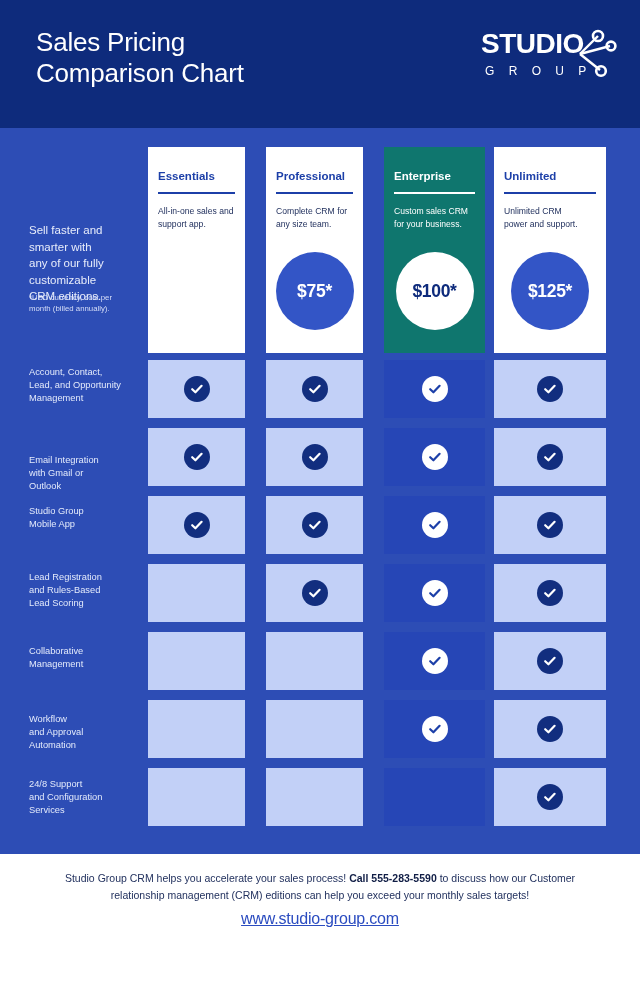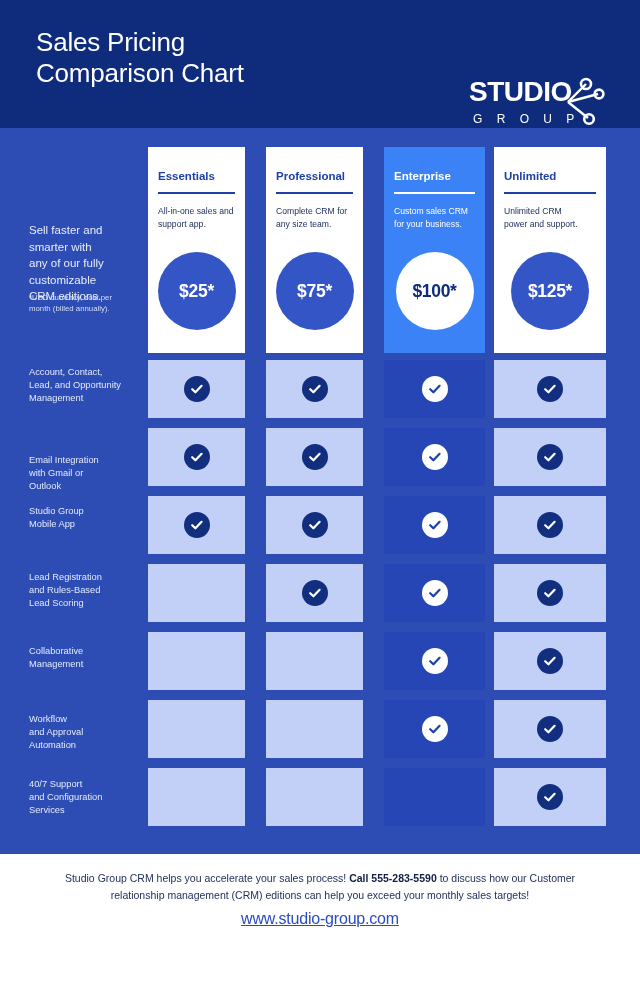--- a/index.html
+++ b/index.html
@@ -25,22 +25,22 @@
     position: absolute; left: 36px; top: 27px;
     width: 360px;
     color: #ffffff;
     font-size: 26px;
     line-height: 31px;
     font-weight: 400;
     letter-spacing: -0.2px;
     white-space: pre-line;
   }
   .logo {
-    position: absolute; right: 30px; top: 26px;
-    width: 145px; height: 62px; margin-top: 48px;
+    position: absolute; right: 18px; top: 26px;
+    width: 145px; height: 62px;
   }
   .logo-word {
     position: absolute; left: 4px; top: 2px;
     color: #ffffff;
     font-size: 28px;
     font-weight: 700;
     letter-spacing: -0.5px;
   }
   .logo-sub {
     position: absolute; left: 8px; top: 38px;
@@ -78,21 +78,21 @@
   }
 
   
   .plan-card {
     position: absolute;
     top: 147px;
     width: 97px;
     height: 206px;
     background: #ffffff;
   }
-  .plan-card.featured { background: #3b82f6; height: 206px; }
+  .plan-card.featured { background: #0f766e; height: 206px; }
   .plan-name {
     position: absolute; left: 10px; top: 23px;
     color: #1c3fa8;
     font-size: 11.5px;
     font-weight: 700;
   }
   .plan-card.featured .plan-name { color: #ffffff; }
   .plan-rule {
     position: absolute; left: 10px; top: 45px;
     width: 77px; height: 2px;
@@ -196,21 +196,20 @@
 CRM editions.</div>
   <div class="footnote">*USD currency, cost per
 month (billed annually).</div>
 
   <div id="plan-cards">
       <div class="plan-card" style="left: 148px; width: 97px;">
         <div class="plan-name">Essentials</div>
         <div class="plan-rule" style="width: 77px;"></div>
         <div class="plan-desc">All-in-one sales and
 support app.</div>
-        <div class="price-circle">$25*</div>
       </div>
       <div class="plan-card" style="left: 266px; width: 97px;">
         <div class="plan-name">Professional</div>
         <div class="plan-rule" style="width: 77px;"></div>
         <div class="plan-desc">Complete CRM for
 any size team.</div>
         <div class="price-circle">$75*</div>
       </div>
       <div class="plan-card featured" style="left: 384px; width: 101px;">
         <div class="plan-name">Enterprise</div>
@@ -237,21 +236,21 @@
       <div class="feature-label" style="top: 505px;">Studio Group
 Mobile App</div>
       <div class="feature-label" style="top: 571px;">Lead Registration
 and Rules-Based
 Lead Scoring</div>
       <div class="feature-label" style="top: 645px;">Collaborative
 Management</div>
       <div class="feature-label" style="top: 713px;">Workflow
 and Approval
 Automation</div>
-      <div class="feature-label" style="top: 778px;">40/7 Support
+      <div class="feature-label" style="top: 778px;">24/8 Support
 and Configuration
 Services</div>
     </div>
   <div id="feature-grid">
       <div class="cell" style="left: 148px; width: 97px; top: 360px; height: 58px;">
         <div class="check" style="top: 16px;">
           <svg width="14" height="14" viewBox="0 0 14 14">
             <path d="M2.2 7.2 L5.4 10.3 L11.6 3.8" fill="none" stroke="#ffffff" stroke-width="2.2" stroke-linecap="round" stroke-linejoin="round"></path>
           </svg>
         </div>

